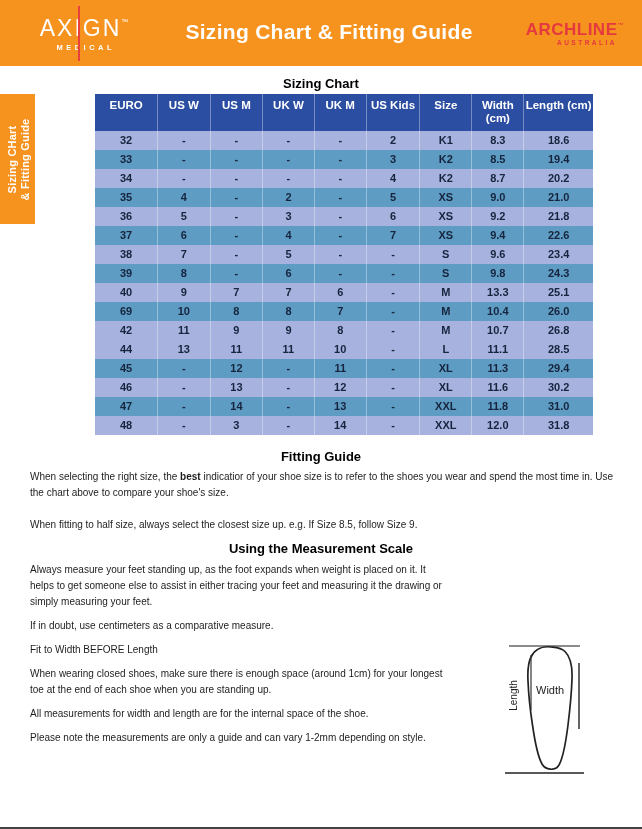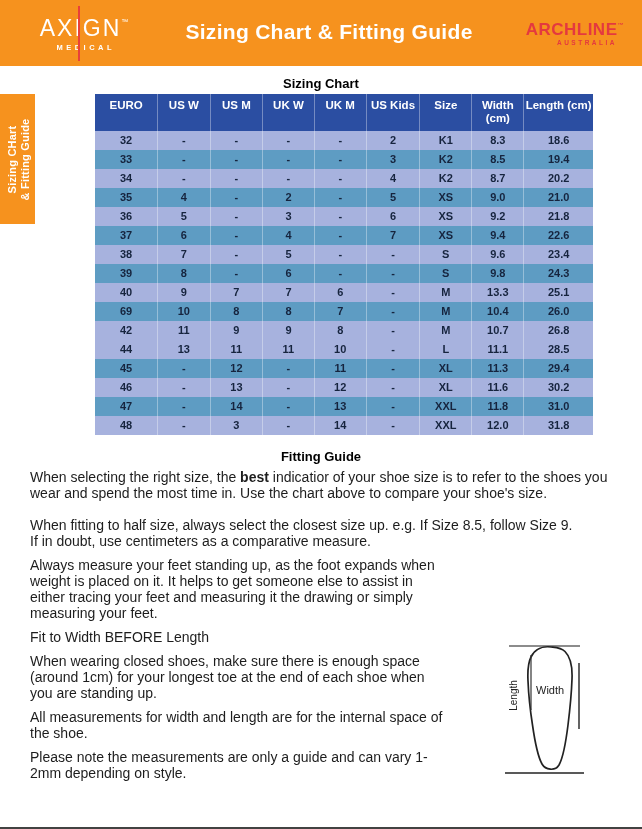--- a/index.html
+++ b/index.html
@@ -85,21 +85,21 @@
     font-size: 11px; font-weight: bold; line-height: 19px;
     color: #16243E;
     border-right: 1px solid rgba(255,255,255,0.35);
   }
   table.sizing td:last-child { border-right: none; }
   tr.row-dark  { background: #5E9CC3; }
   tr.row-light { background: #A7B2DE; }
   
   .fitting-text, .measure-text { padding: 0 24px 0 30px; }
   .fitting-text p, .measure-text p {
-    margin: 0 0 16px; font-size: 14px; line-height: 16px; color: #1d1d1d;
+    margin: 0 0 16px; font-size: 10px; line-height: 16px; color: #1d1d1d;
   }
   .fitting-text p.last { margin-bottom: 0; }
   .measure-text p { margin-bottom: 8px; max-width: 420px; }
   
   .foot-diagram {
     position: absolute; left: 500px; top: 637px;
     width: 142px; height: 145px;
   }
   .foot-diagram svg { position: absolute; left: 0; top: 0; }
   .width-label {
@@ -336,23 +336,24 @@
         </tr>
       </tbody>
   </table>
 
   <h2 id="h-fitting">Fitting Guide</h2>
   <div class="fitting-text">
     <p><span>When selecting the right size, the </span><b>best</b><span> indicatior of your shoe size is to refer to the shoes you wear and spend the most time in. Use the chart above to compare your shoe's size.</span></p>
     <p class="last">When fitting to half size, always select the closest size up. e.g. If Size 8.5, follow Size 9.</p>
   </div>
 
+  <h2 id="h-measure">Using the Measurement Scale</h2>
   <div class="measure-text">
+    <p>Always measure your feet standing up, as the foot expands when weight is placed on it. It helps to get someone else to assist in either tracing your feet and measuring it the drawing or simply measuring your feet.</p>
     <p>If in doubt, use centimeters as a comparative measure.</p>
-    <p>Always measure your feet standing up, as the foot expands when weight is placed on it. It helps to get someone else to assist in either tracing your feet and measuring it the drawing or simply measuring your feet.</p>
     <p>Fit to Width BEFORE Length</p>
     <p>When wearing closed shoes, make sure there is enough space (around 1cm) for your longest toe at the end of each shoe when you are standing up.</p>
     <p>All measurements for width and length are for the internal space of the shoe.</p>
     <p>Please note the measurements are only a guide and can vary 1-2mm depending on style.</p>
   </div>
 </main>
 
 <div class="foot-diagram">
   <svg width="142" height="145" viewBox="0 0 142 145">
     <line x1="9" y1="9" x2="80" y2="9" stroke="#8c8c8c" stroke-width="2"></line>

